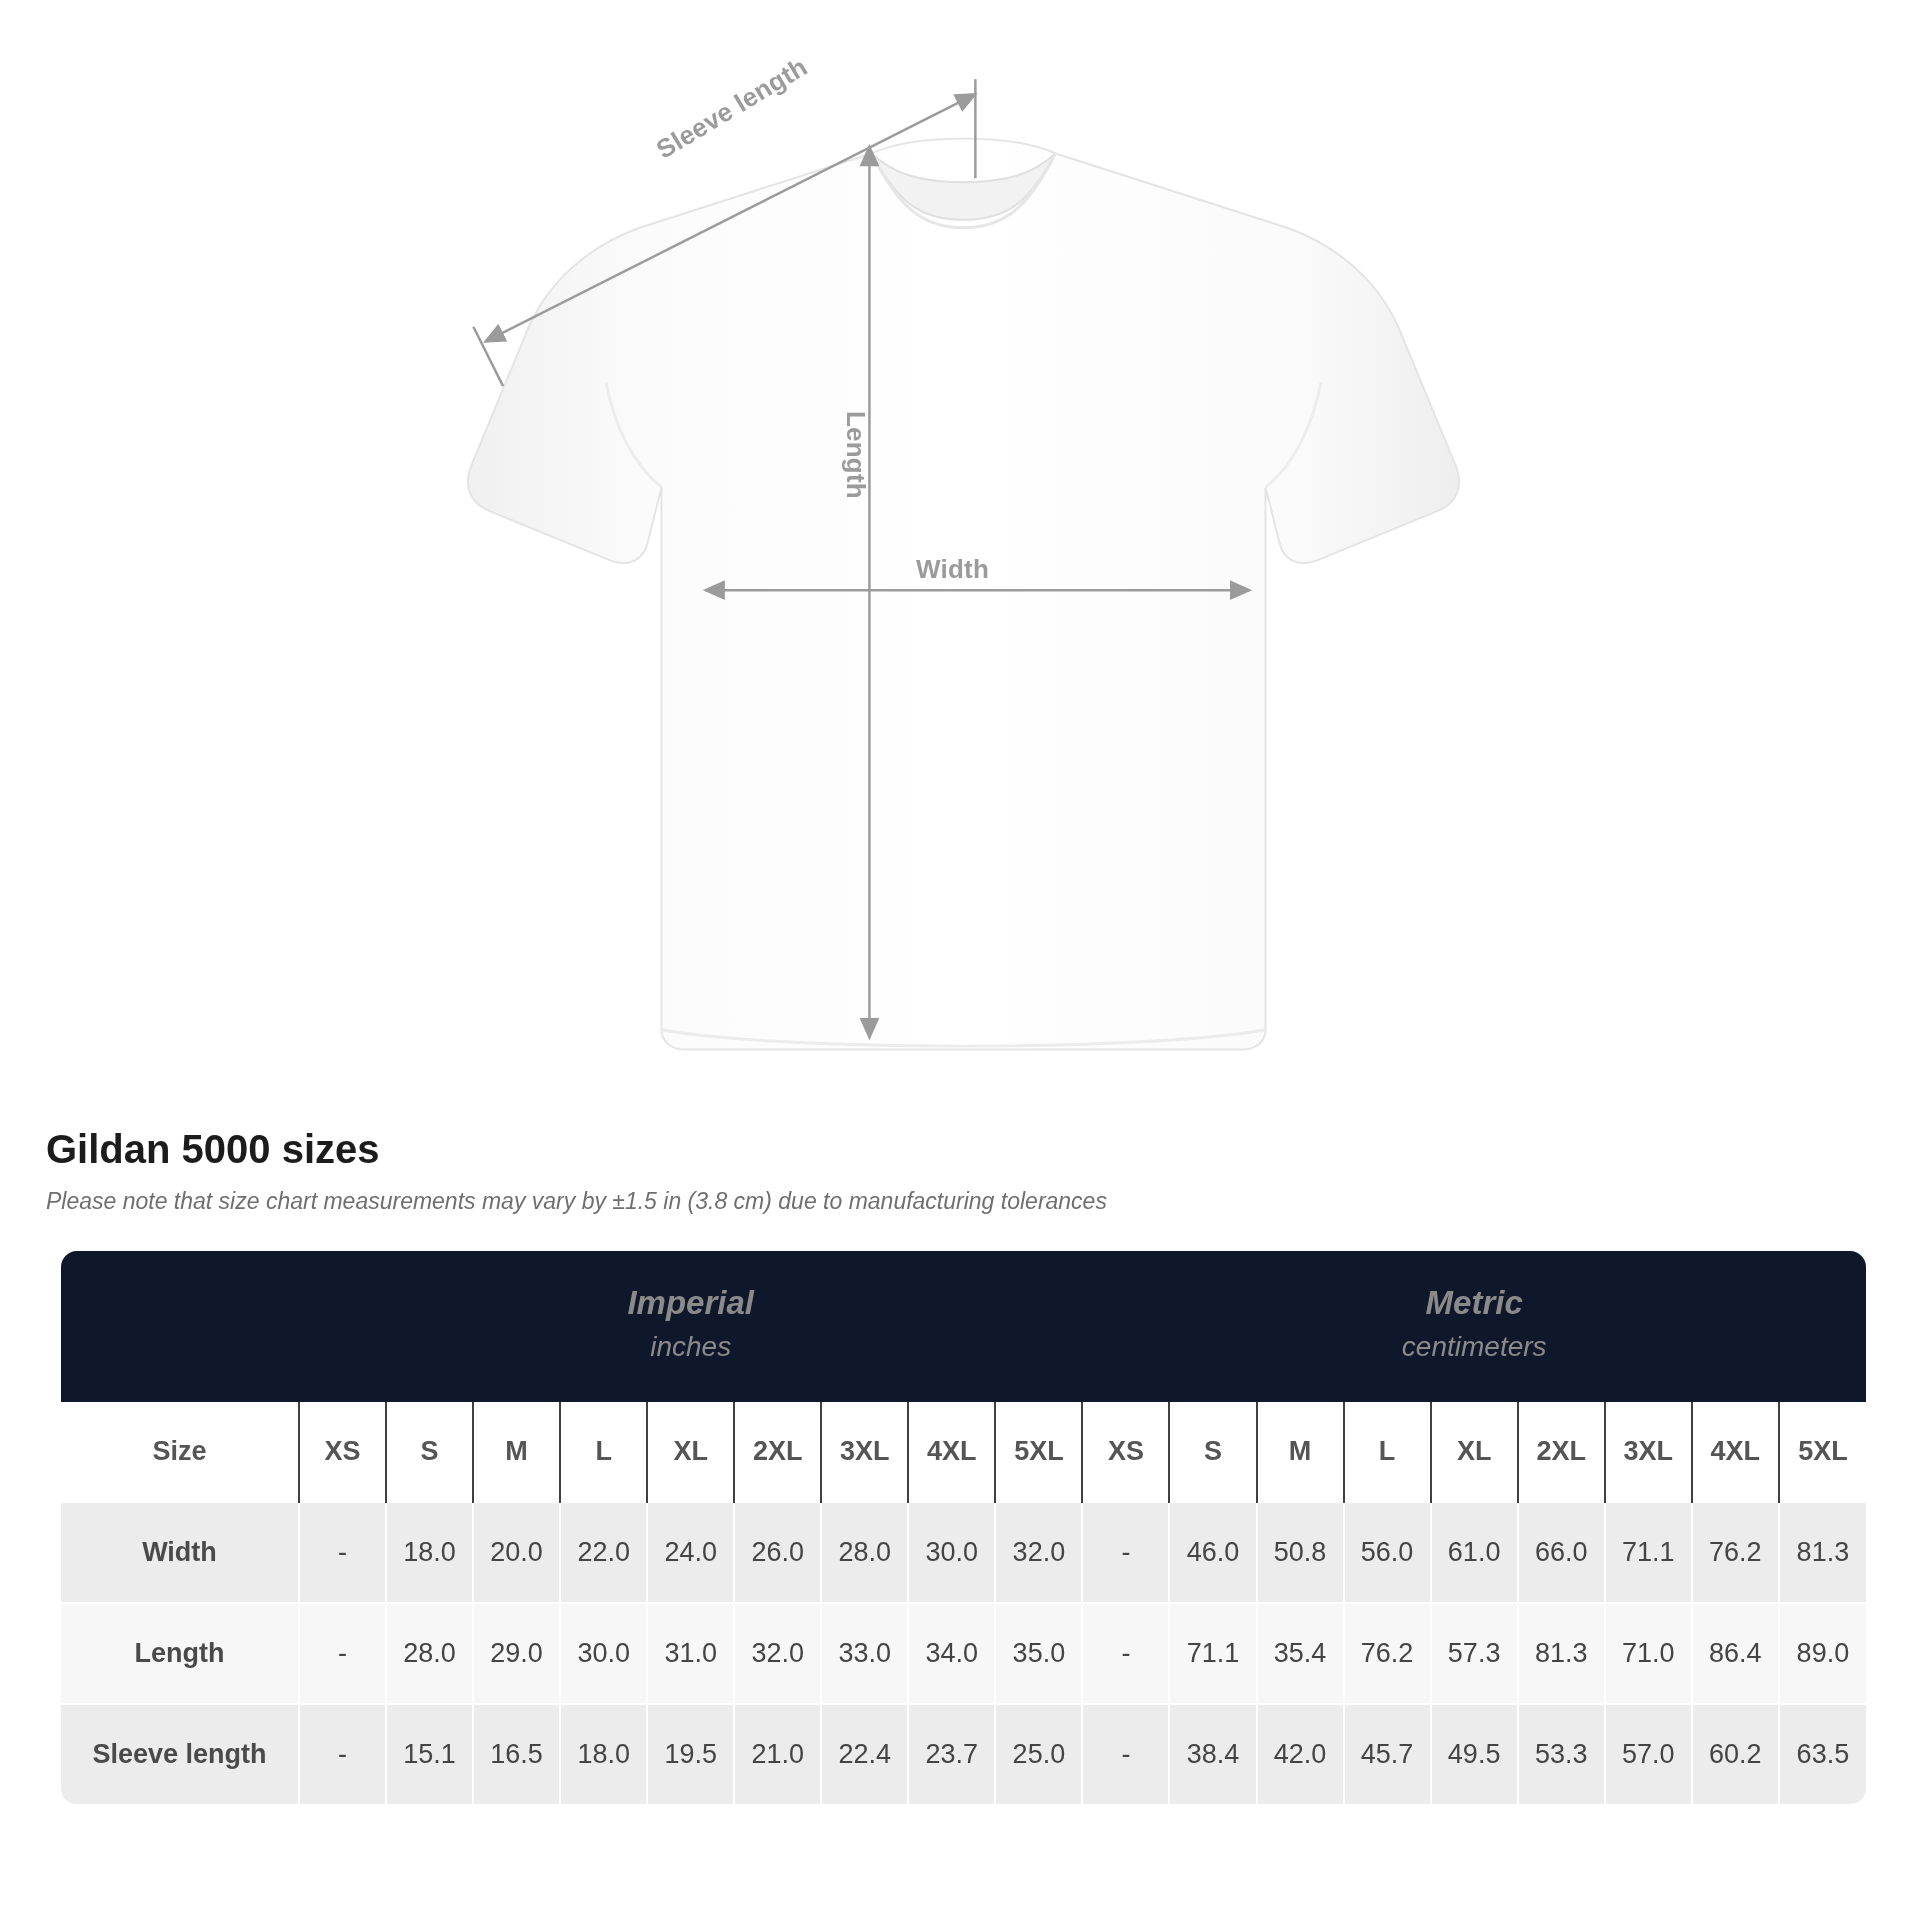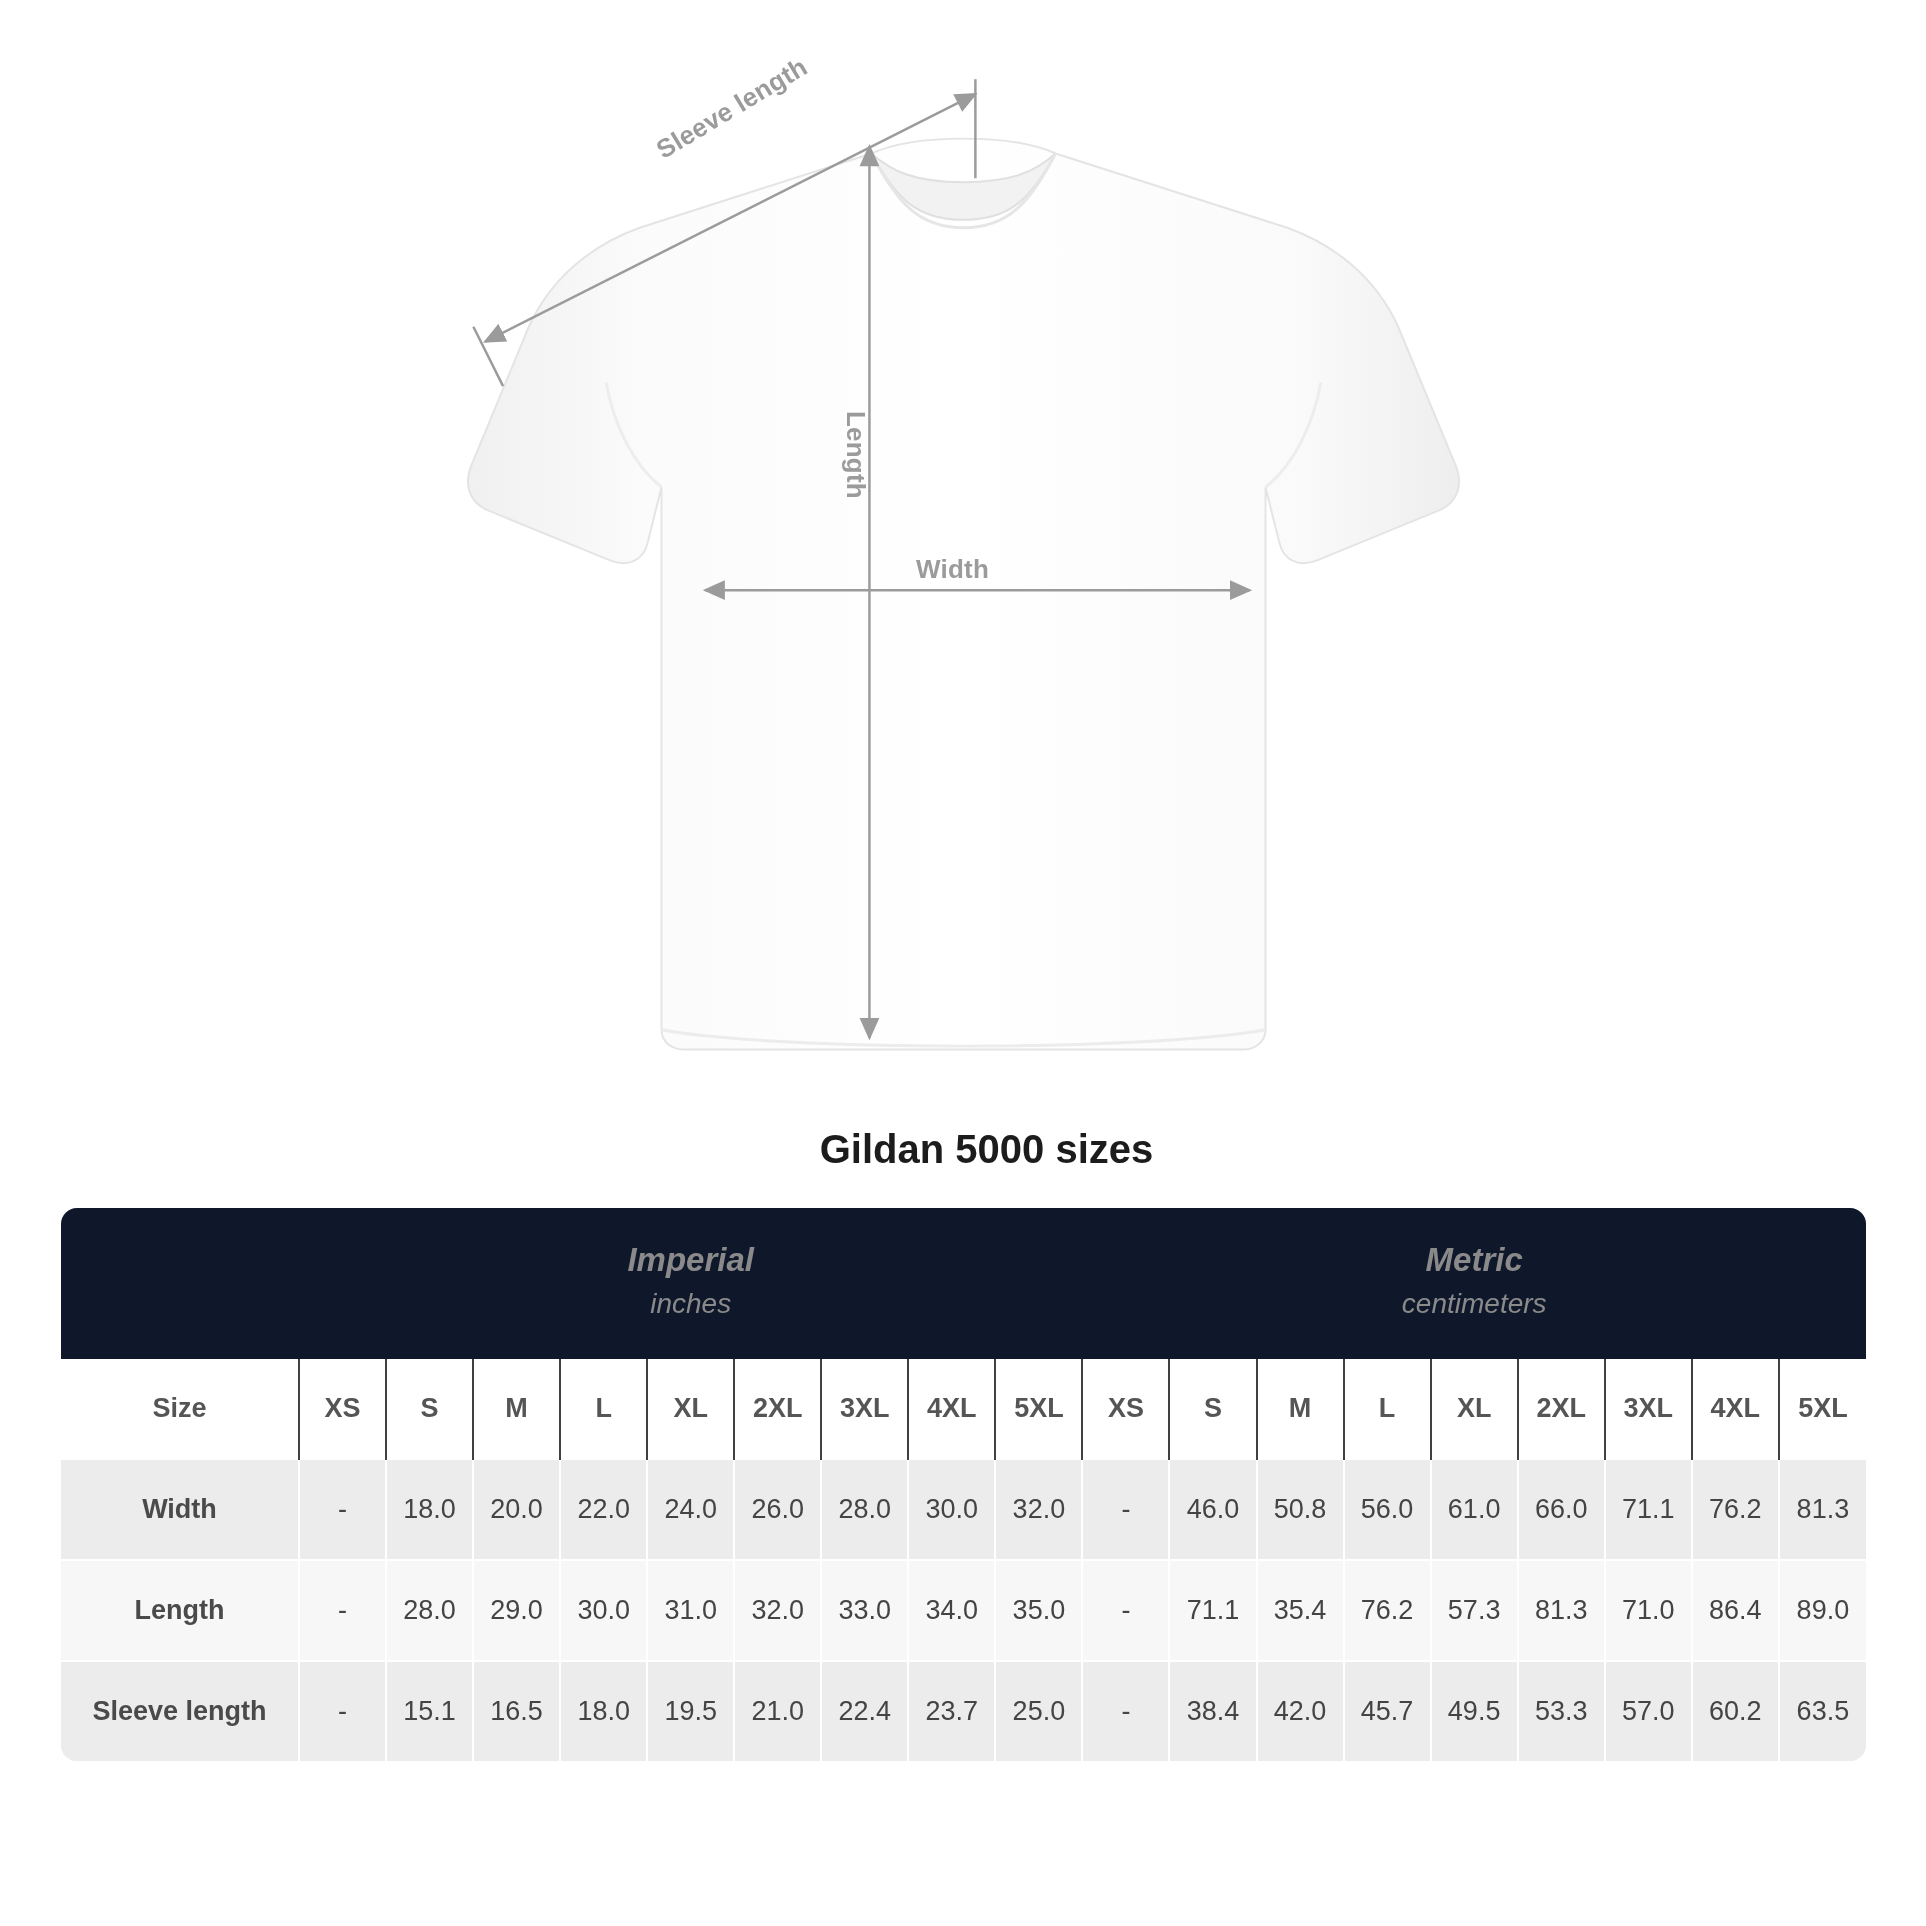--- a/index.html
+++ b/index.html
@@ -51,21 +51,20 @@
     transform: rotate(90deg);
     transform-origin: left top;
   }
   #label-width {
     left: 916px;
     top: 554px;
   }
 
   
   .title-block {
-    text-align: center;
     margin-top: 18px;
     padding-left: 46px;
   }
   .chart-title {
     font-size: 40px;
     font-weight: bold;
     color: #1c1c1c;
     margin: 0 0 16px 0;
     font-family: "Liberation Sans", sans-serif;
   }
@@ -212,20 +211,21 @@
       </g>
     </svg>
 
     <div class="dim-label" id="label-sleeve">Sleeve length</div>
     <div class="dim-label" id="label-length">Length</div>
     <div class="dim-label" id="label-width">Width</div>
   </div>
 
   <div class="title-block">
     <h1 class="chart-title">Gildan 5000 sizes</h1>
+    <p class="chart-note">Please note that size chart measurements may vary by ±1.5 in (3.8 cm) due to manufacturing tolerances</p>
   </div>
 
   <div class="table-wrap">
     <table class="size-table">
       <colgroup>
         <col style="width:238px">
         <col span="18">
       </colgroup>
       <tbody id="table-body">
         <tr class="unit-head">

